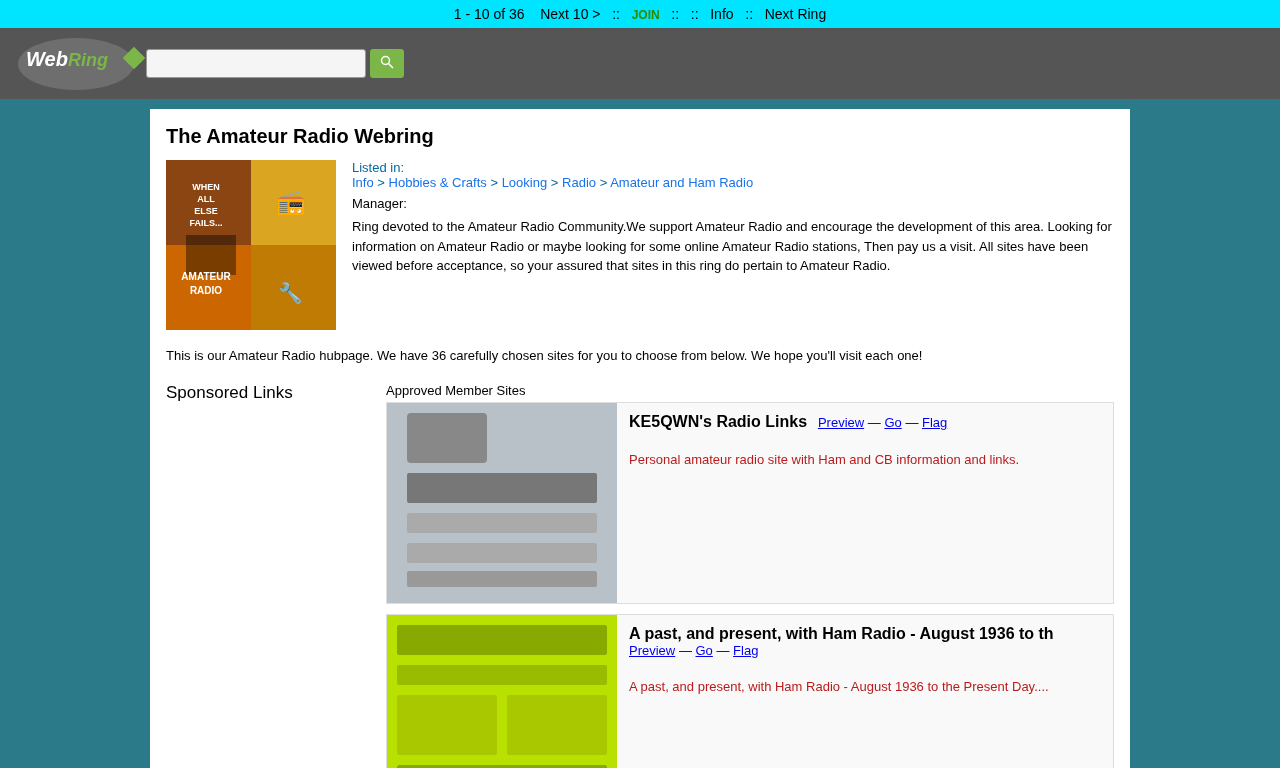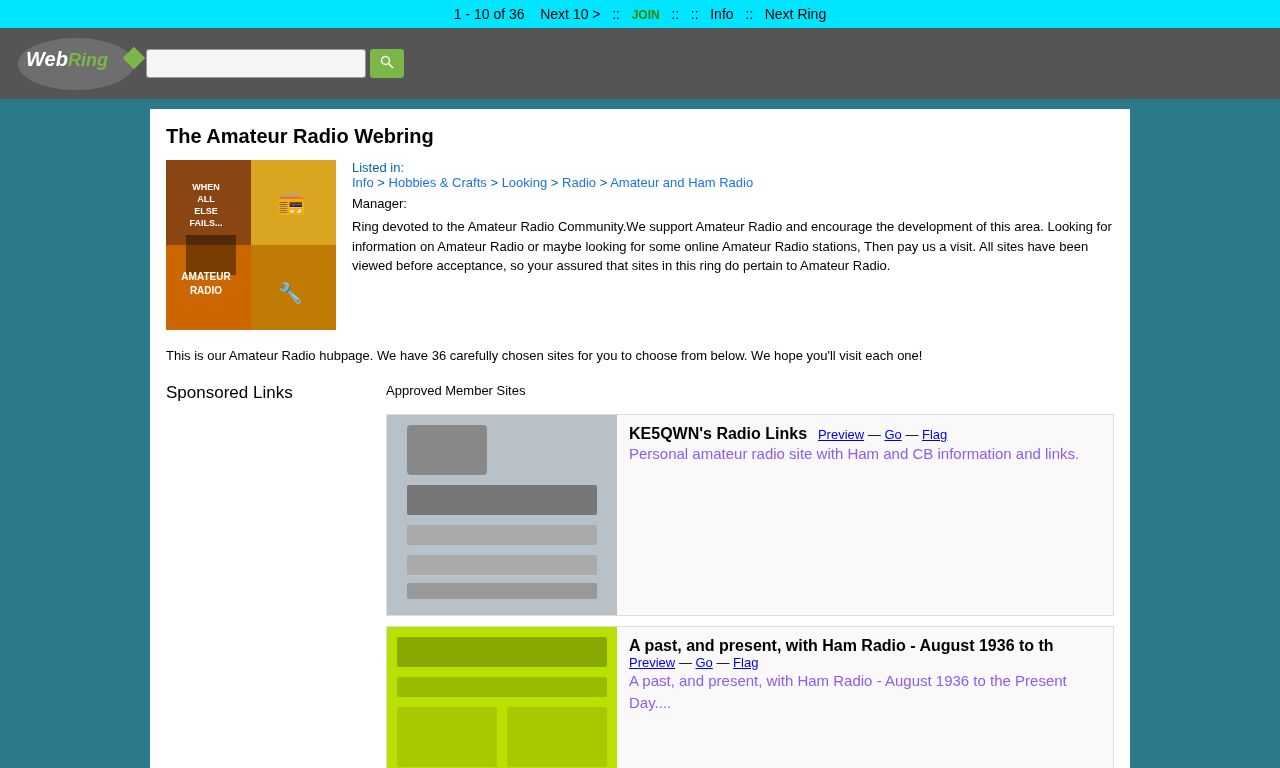--- a/index.html
+++ b/index.html
@@ -158,21 +158,21 @@
     #sponsored-col h3 {
       font-weight: normal;
       font-size: 17px;
       margin-bottom: 8px;
       color: #000;
     }
     #approved-col { flex: 1; }
     #approved-col h3 {
       font-weight: normal;
       font-size: 13px;
-      margin-bottom: 16px;
+      margin-bottom: 4px;
       color: #000;
     }
 
     .member-site-card {
       border: 1px solid #ddd;
       background: #f9f9f9;
       display: flex;
       margin-bottom: 10px;
       min-height: 120px;
     }
@@ -197,24 +197,24 @@
     .site-info {
       padding: 10px 12px;
       flex: 1;
     }
     .site-title {
       font-weight: bold;
       color: #000;
       font-size: 16px;
     }
     .site-desc {
-      margin-top: 0;
-      color: #8b5cf6;
+      margin-top: 19px;
+      color: #b91c1c;
       line-height: 1.5;
-      font-size: 15px;
+      font-size: 13px;
     }
     .em-dash { color: #000; }
 
     
     .webring-logo {
       display: flex;
       align-items: center;
     }
   </style>
 </head>

